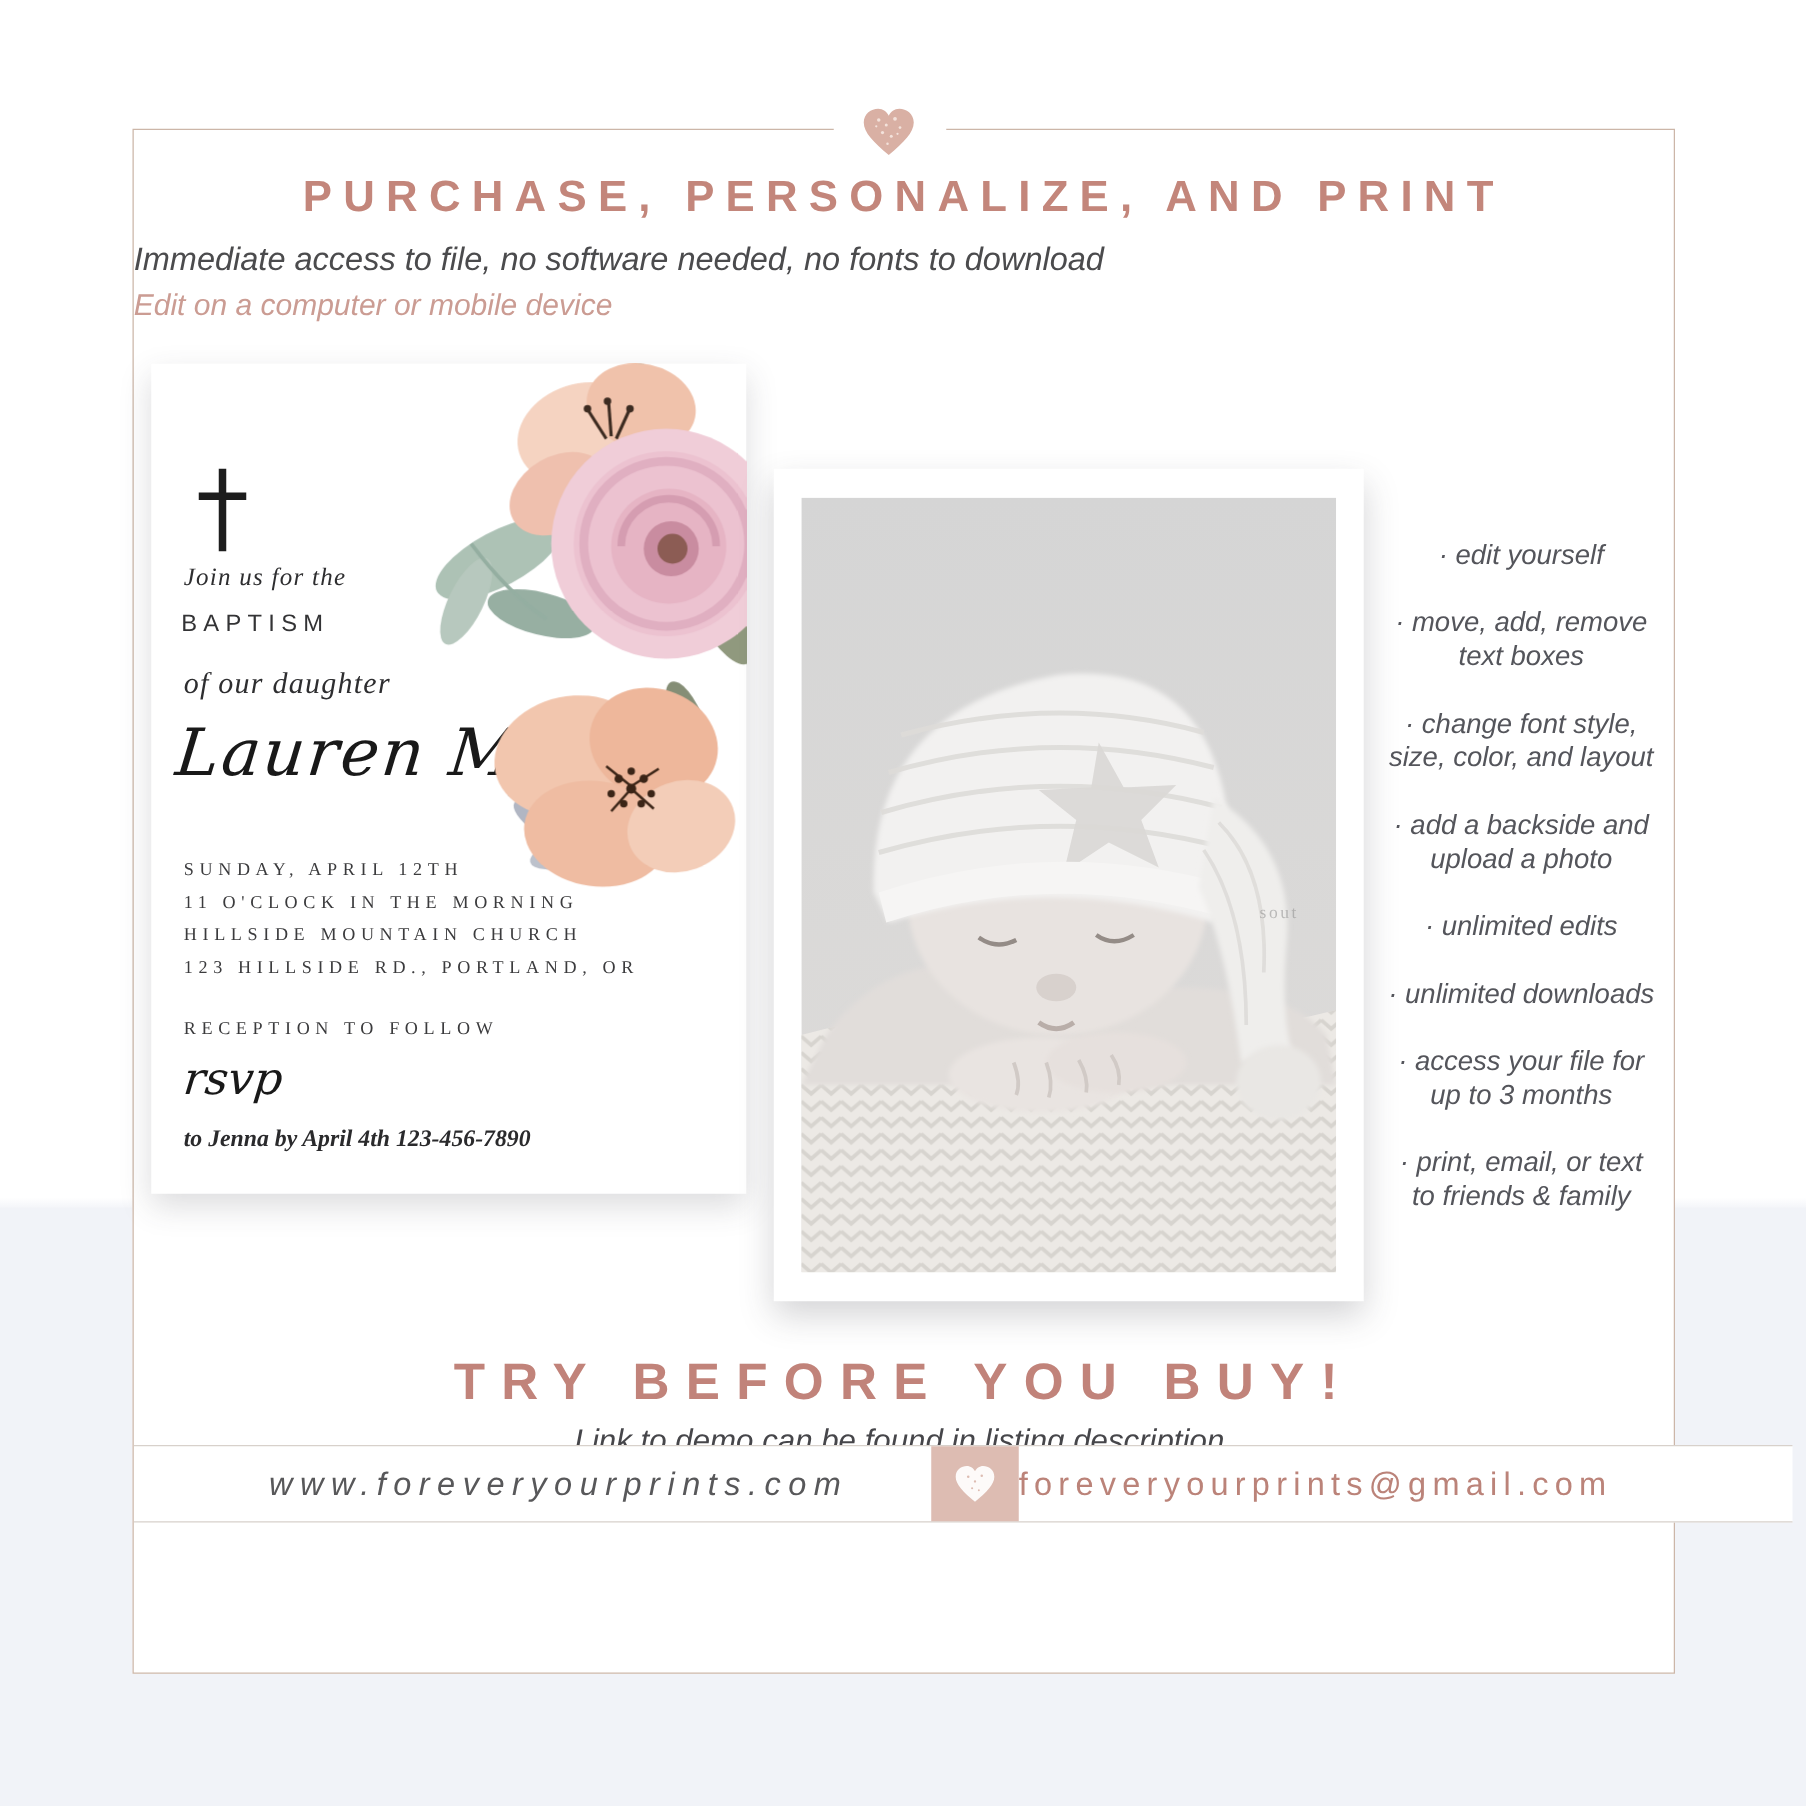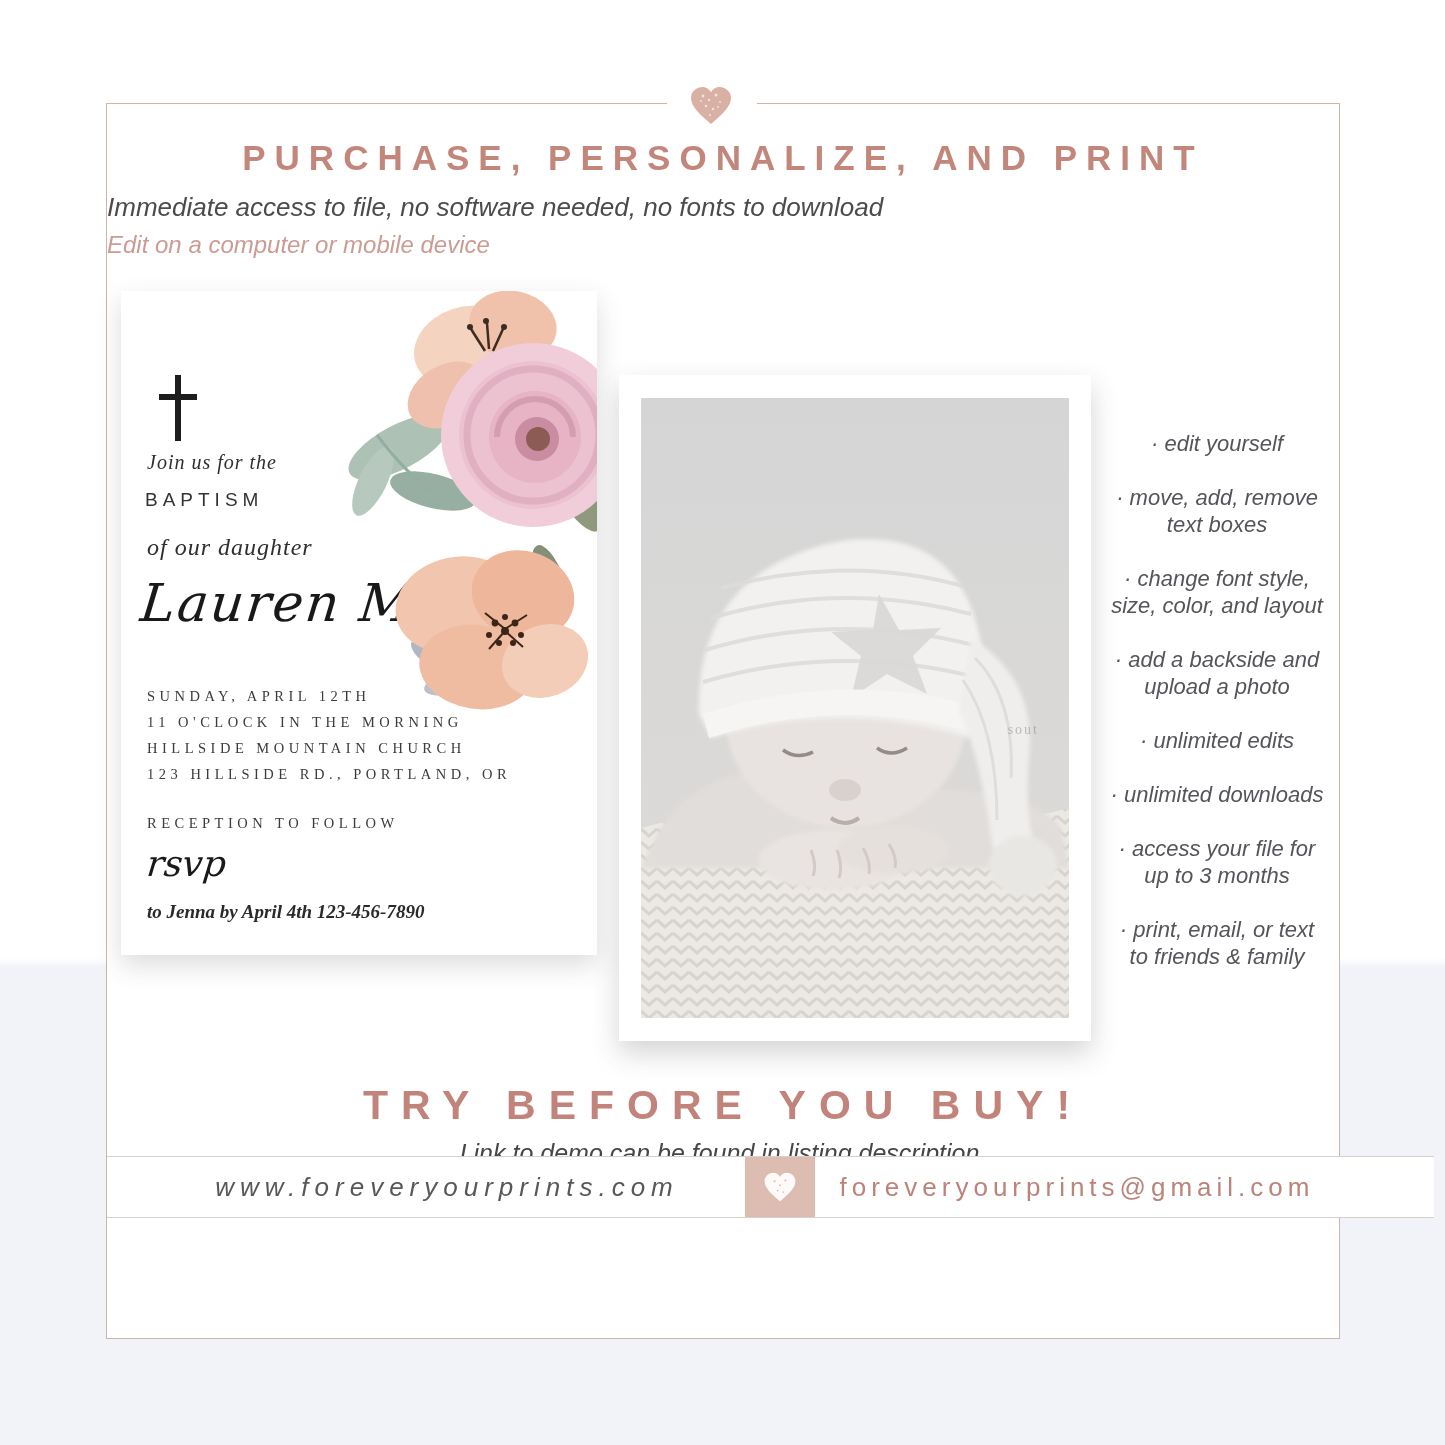--- a/index.html
+++ b/index.html
@@ -59,21 +59,21 @@
   .cta-sub{position:absolute;left:0;top:1035px;width:100%;text-align:center;
          font-size:25px;font-style:italic;color:#46464a;}
   
   .footer-band{position:absolute;left:0;top:1052px;width:1327px;height:60px;background:#ffffff;
          border-top:1px solid #d8d1cb;border-bottom:1px solid #d8d1cb;}
   .footer-www{position:absolute;left:40px;top:0;width:600px;height:60px;line-height:60px;
          text-align:center;font-size:26px;font-style:italic;letter-spacing:6px;color:#58585a;}
   .footer-heart-square{position:absolute;left:638px;top:0;width:70px;height:60px;background:#ddbcb2;
          display:flex;align-items:center;justify-content:center;}
   .footer-email{position:absolute;left:708px;top:0;width:524px;height:60px;line-height:60px;
-         text-align:center;font-size:26px;letter-spacing:5px;color:#bb8379;}
+         text-align:left;font-size:26px;letter-spacing:5px;color:#bb8379;}
 </style>
 </head>
 <body>
 
 <div id="canvas">
 
   <div class="bg-band-fade"></div>
   <div class="bg-band"></div>
 
   <div class="frame">

